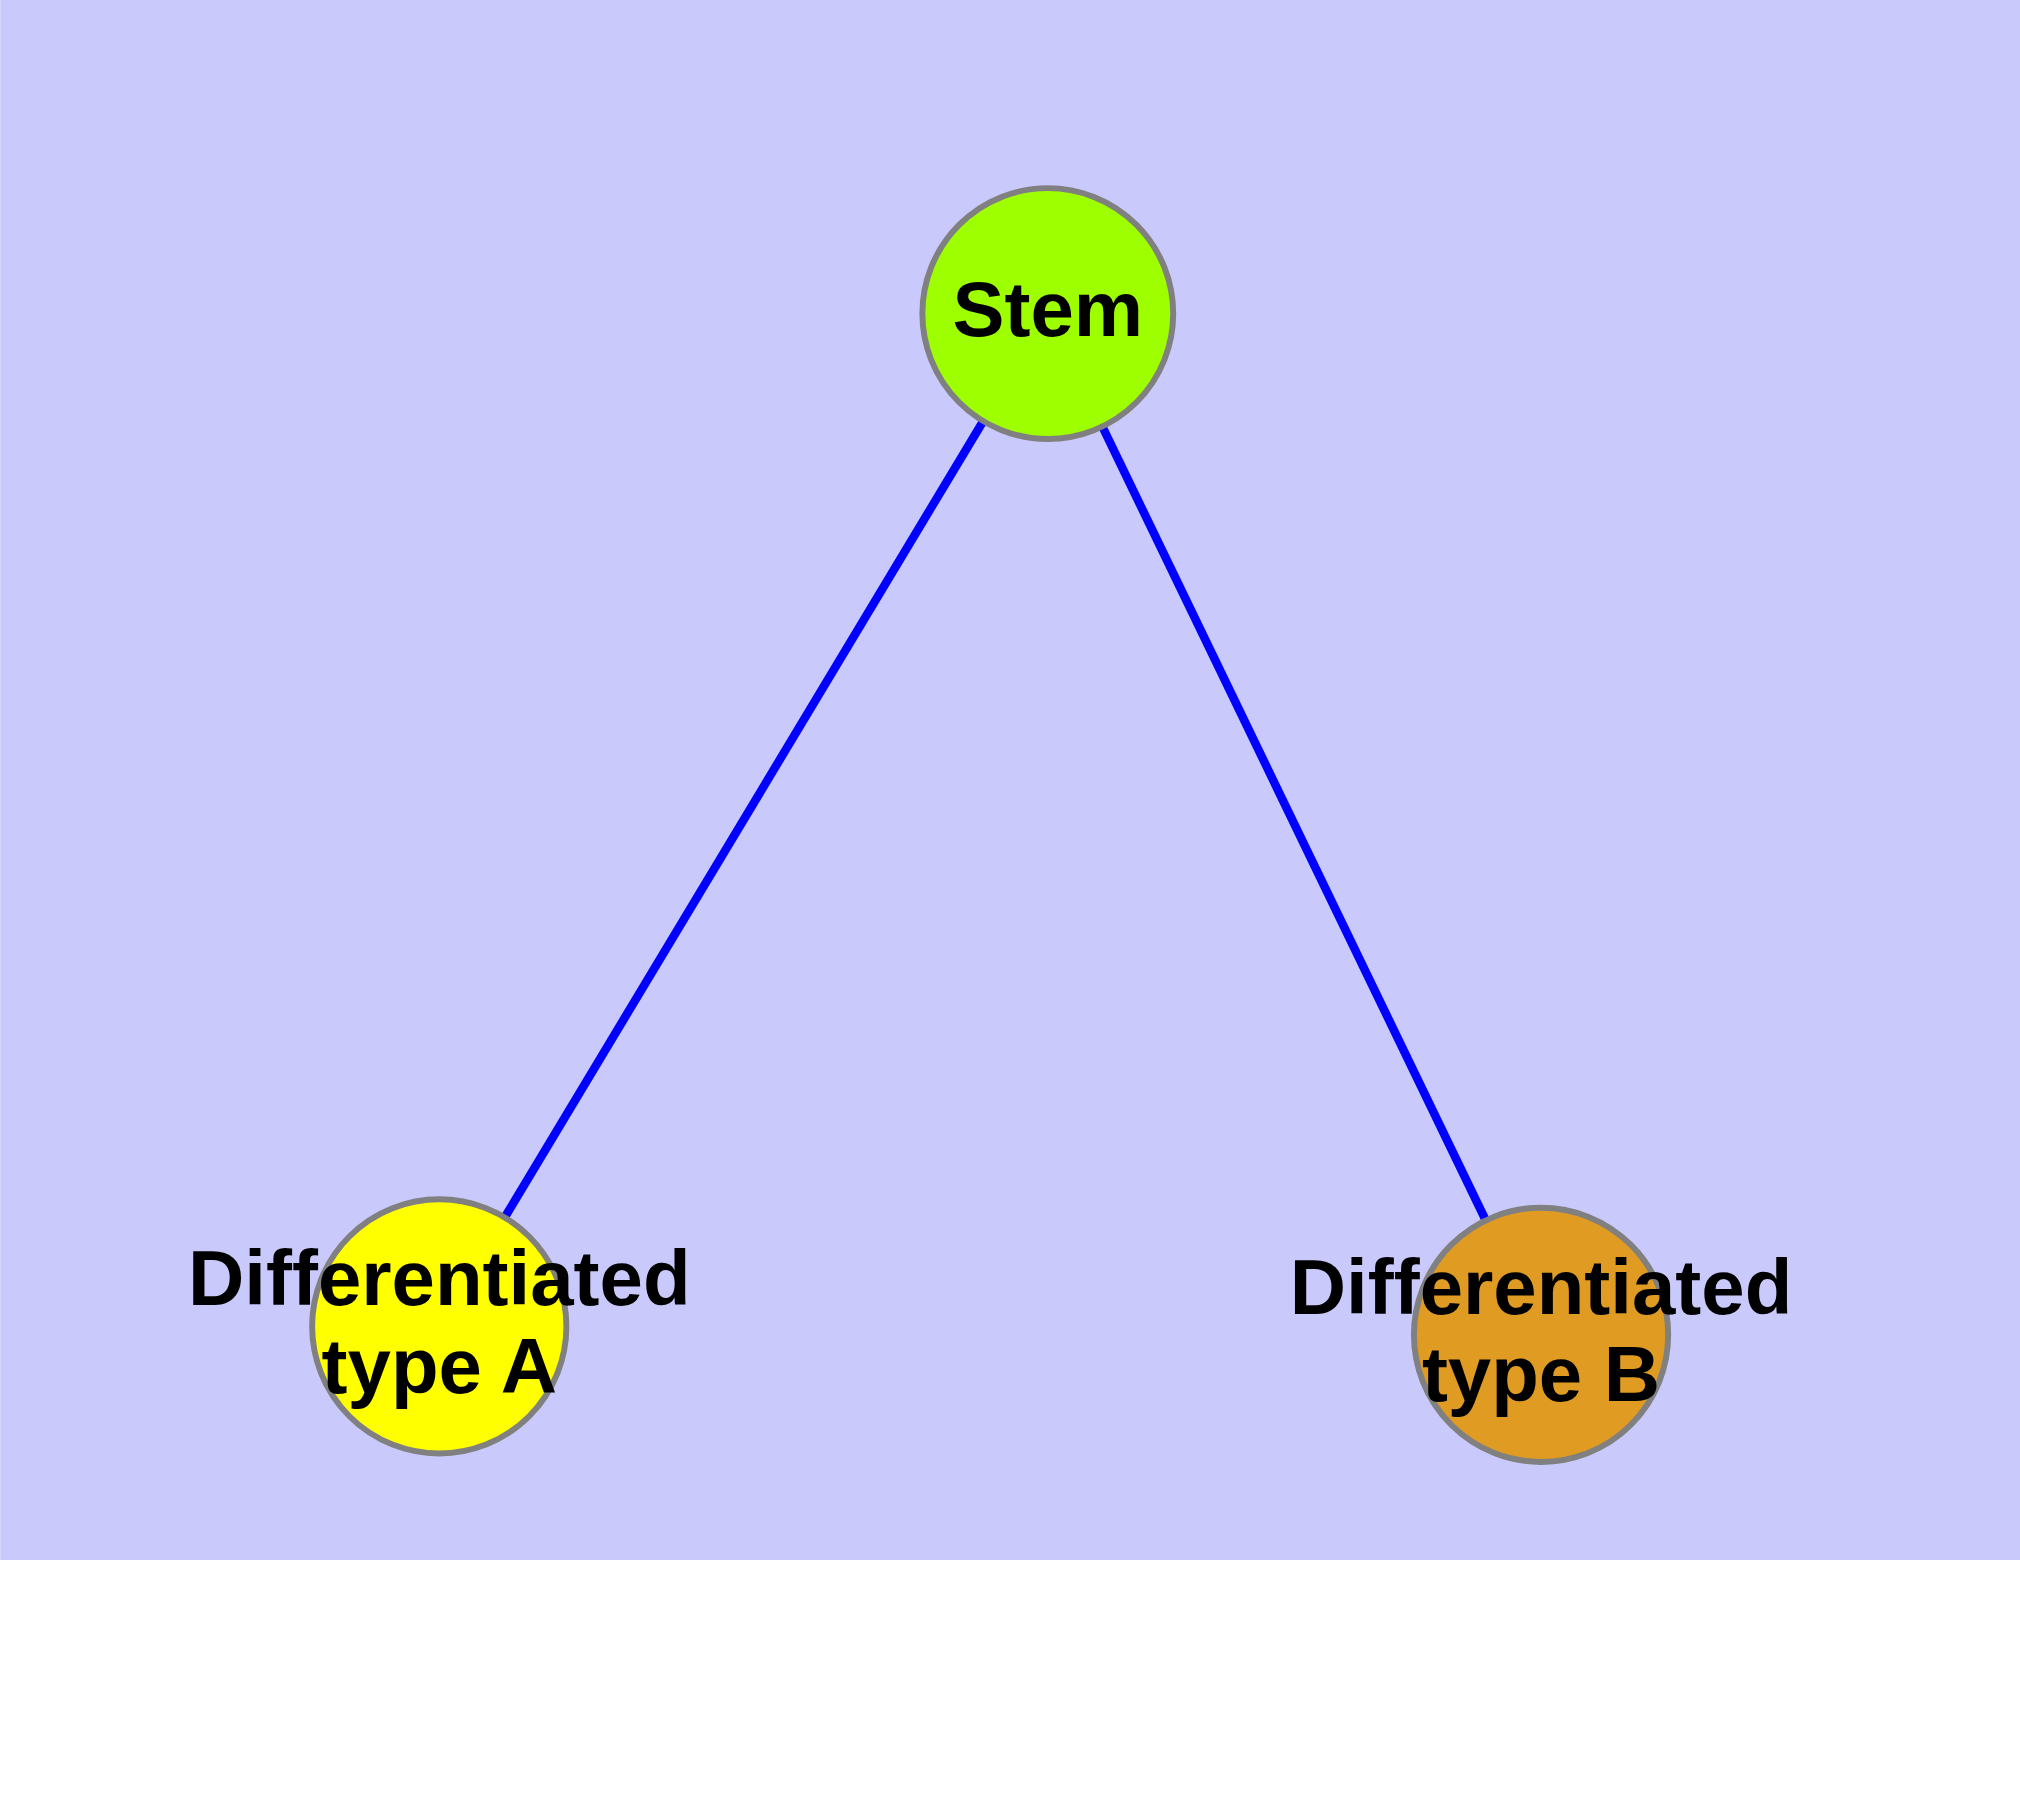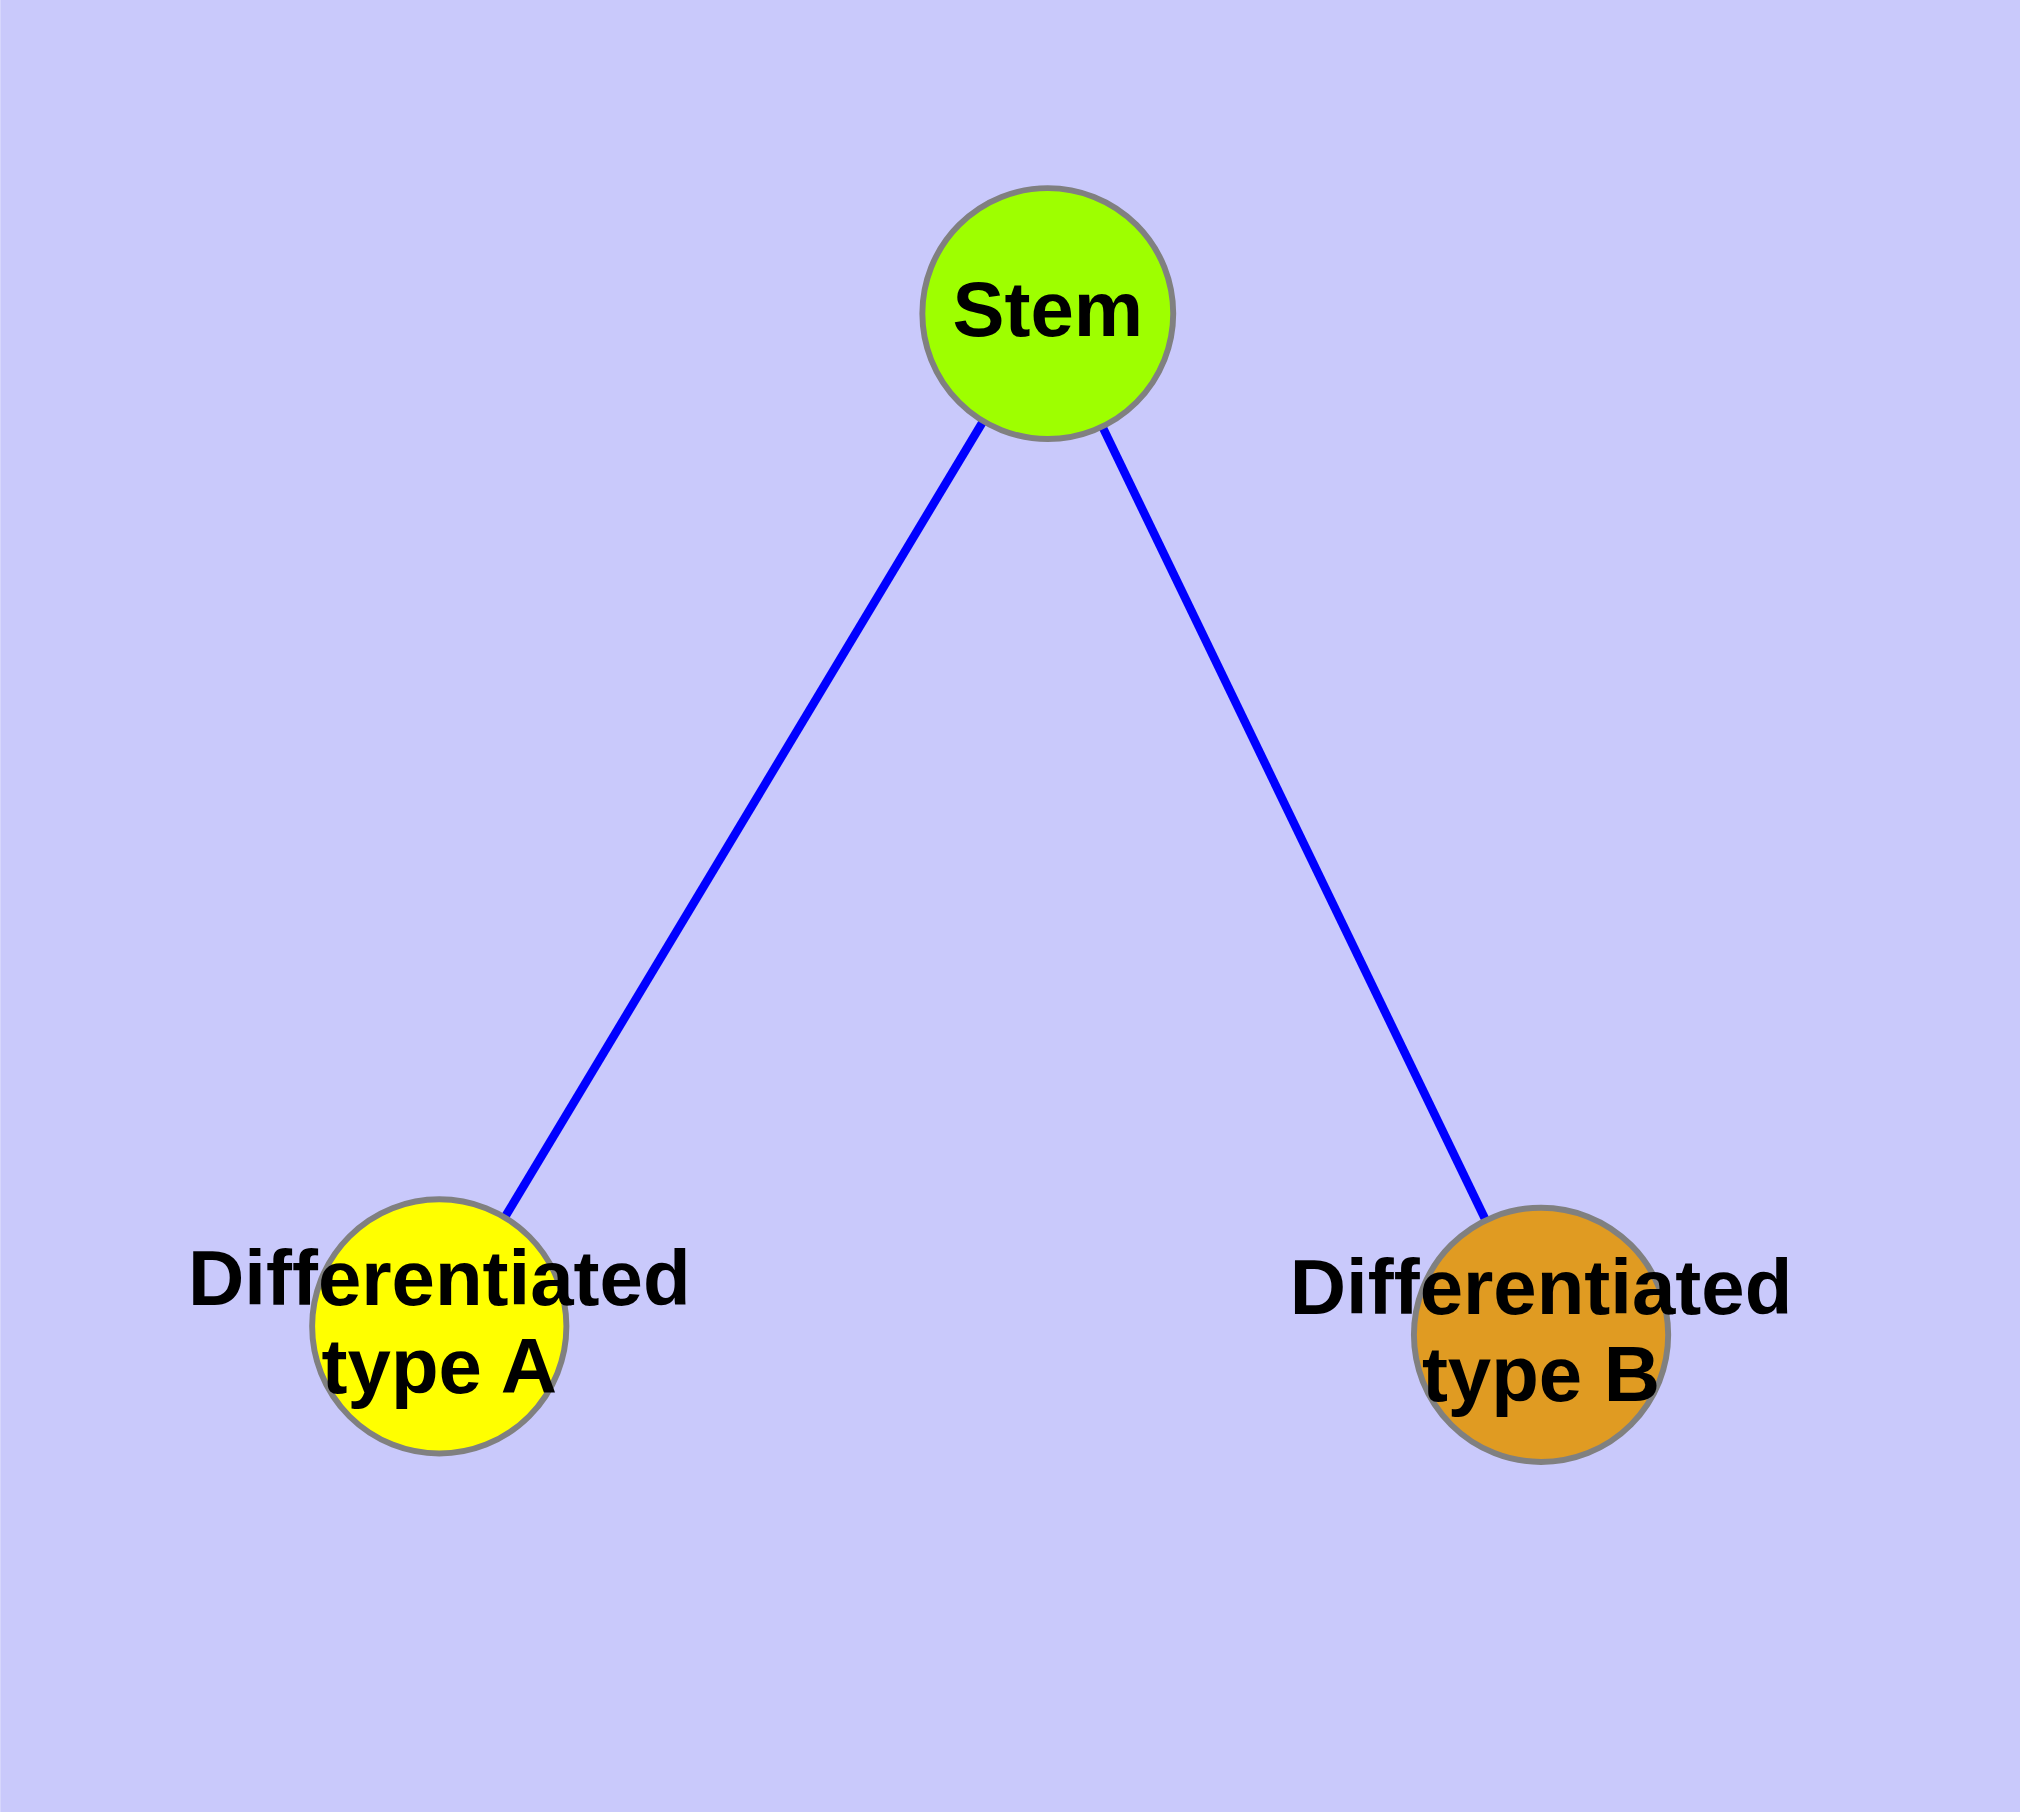--- a/index.html
+++ b/index.html
@@ -4,21 +4,21 @@
 <title>Cell differentiation graph</title>
 <style>
   html, body {
     margin: 0;
     padding: 0;
     background: #ffffff;
   }
   #canvas {
     position: relative;
     width: 2021px;
-    height: 1812px;
+    height: 1560px;
     overflow: hidden;
     background: #ffffff;
     font-family: "Liberation Sans", sans-serif;
   }
   #graph-svg {
     position: absolute;
     left: 0;
     top: 0;
     width: 2021px;
     height: 1812px;

